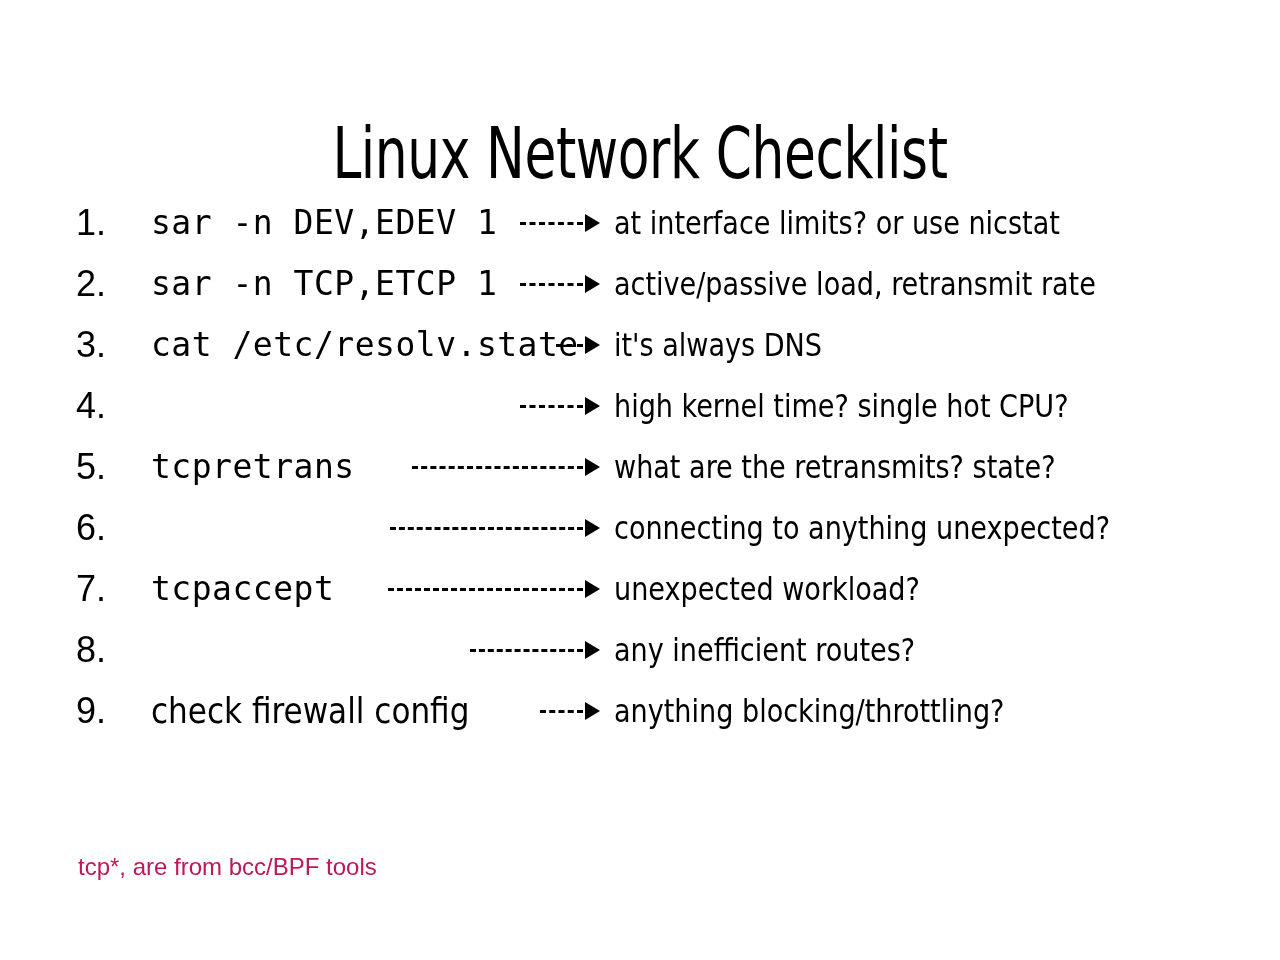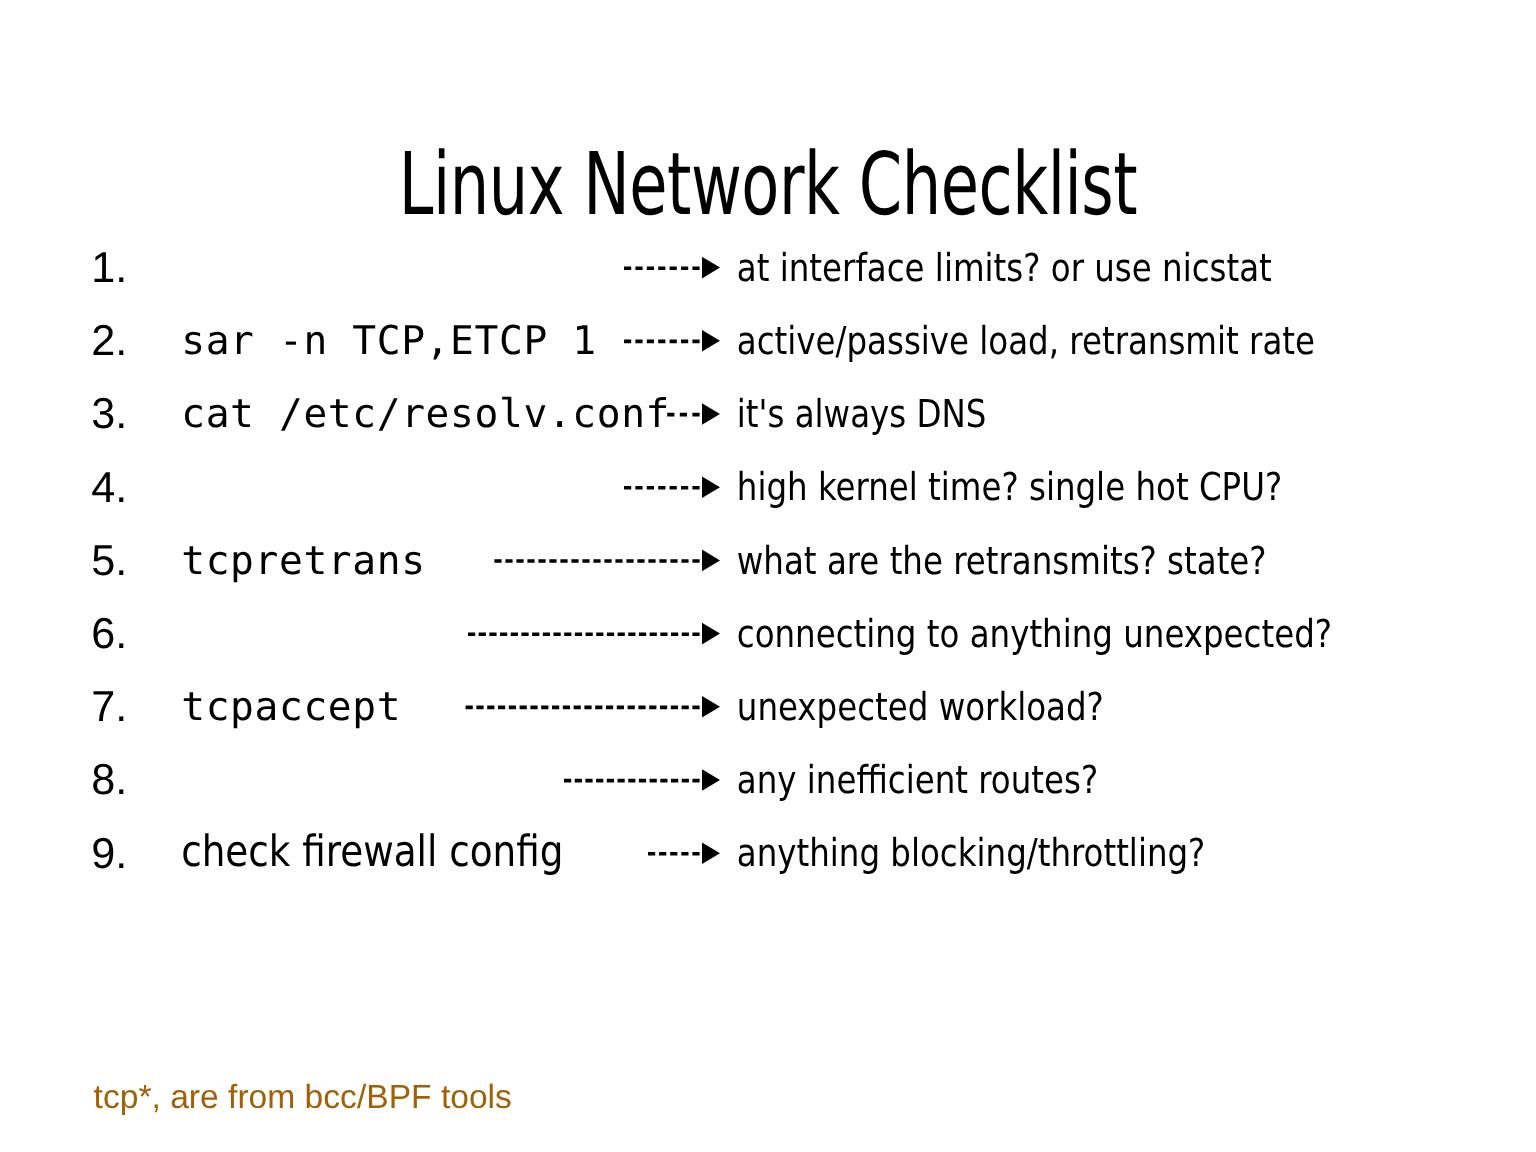--- a/index.html
+++ b/index.html
@@ -122,59 +122,60 @@
     letter-spacing: 0px;
     white-space: nowrap;
     transform: scaleX(0.94);
     transform-origin: 0 50%;
     color: #000000;
   }
 
   .footnote {
     position: absolute;
     left: 78px;
-    top: 892px;
+    top: 845px;
     font-family: "Liberation Sans", sans-serif;
-    font-size: 28px;
+    font-size: 24px;
     line-height: 44px;
     white-space: nowrap;
-    color: #a16207;
+    color: #be185d;
   }
 </style>
 </head>
 <body>
 
 <div class="slide">
 
   <h1 class="slide-title">Linux Network Checklist</h1>
 
   <div class="checklist">
 
     <div class="row">
       <span class="row-num">1.</span>
+      <span class="row-cmd">sar -n DEV,EDEV 1</span>
       <span class="arrow" style="left:520px;width:80px;">
         <span class="dashline"></span>
         <span class="head"></span>
       </span>
       <span class="row-desc">at interface limits? or use nicstat</span>
     </div>
 
     <div class="row">
       <span class="row-num">2.</span>
       <span class="row-cmd">sar -n TCP,ETCP 1</span>
       <span class="arrow" style="left:520px;width:80px;">
         <span class="dashline"></span>
         <span class="head"></span>
       </span>
       <span class="row-desc">active/passive load, retransmit rate</span>
     </div>
 
     <div class="row">
       <span class="row-num">3.</span>
-      <span class="row-cmd">cat /etc/resolv.conf</span>
+      <span class="row-cmd">cat /etc/resolv.state</span>
       <span class="arrow" style="left:556px;width:44px;">
         <span class="dashline"></span>
         <span class="head"></span>
       </span>
       <span class="row-desc">it's always DNS</span>
     </div>
 
     <div class="row">
       <span class="row-num">4.</span>
       <span class="arrow" style="left:520px;width:80px;">

